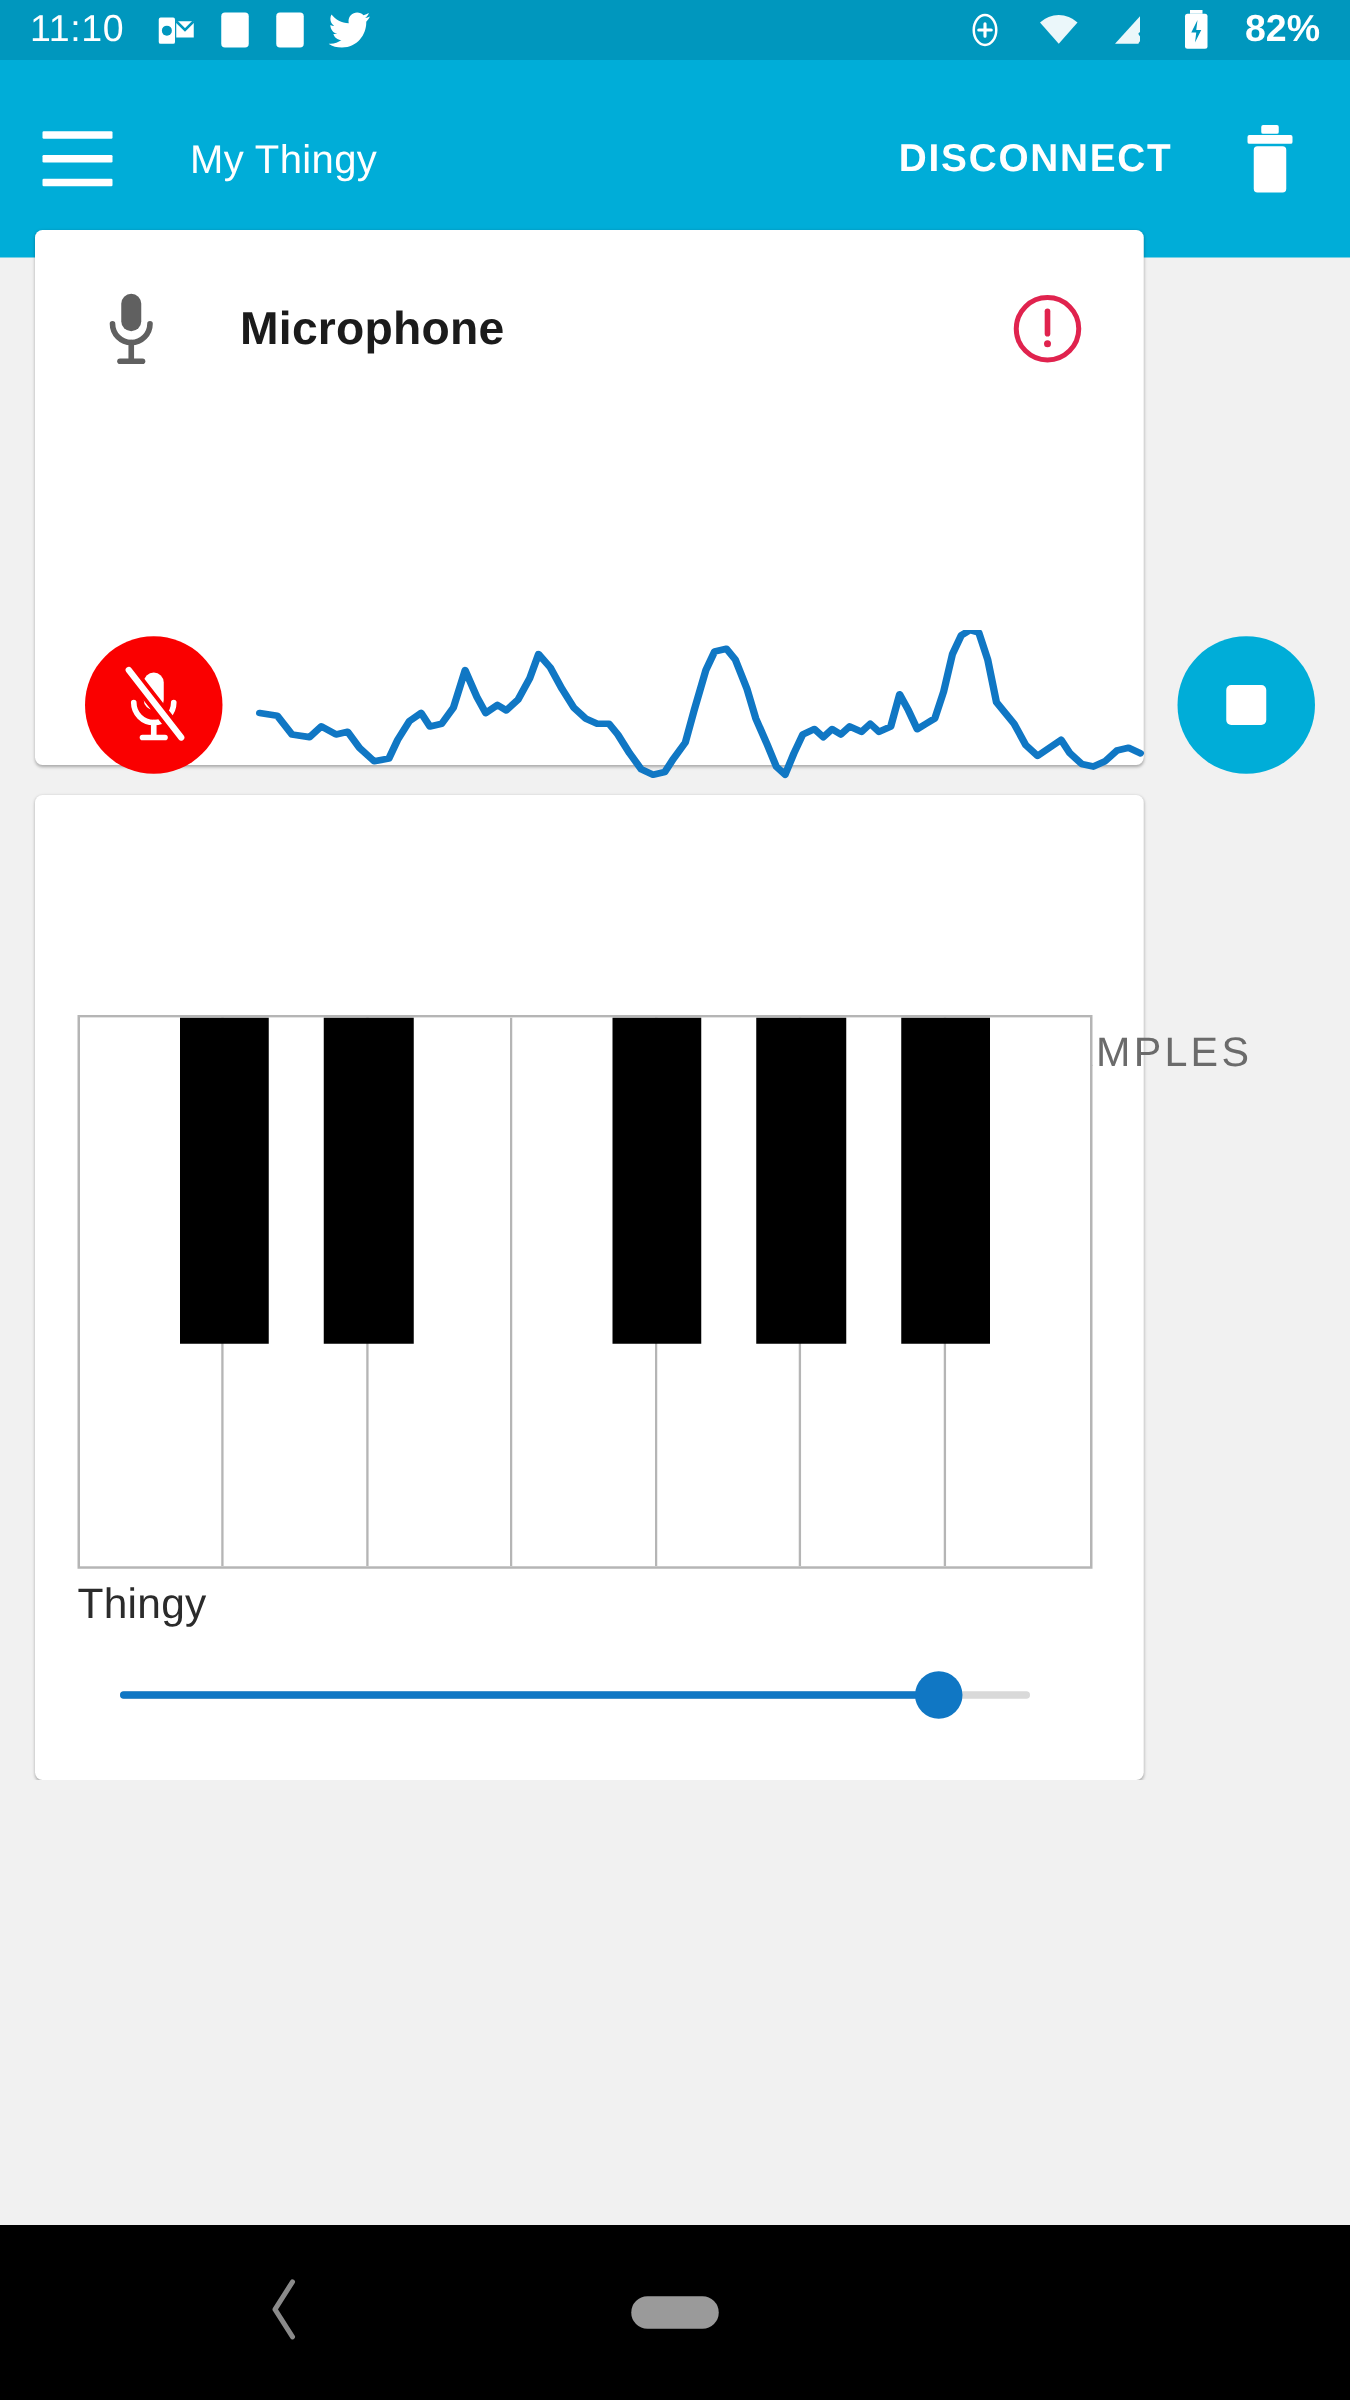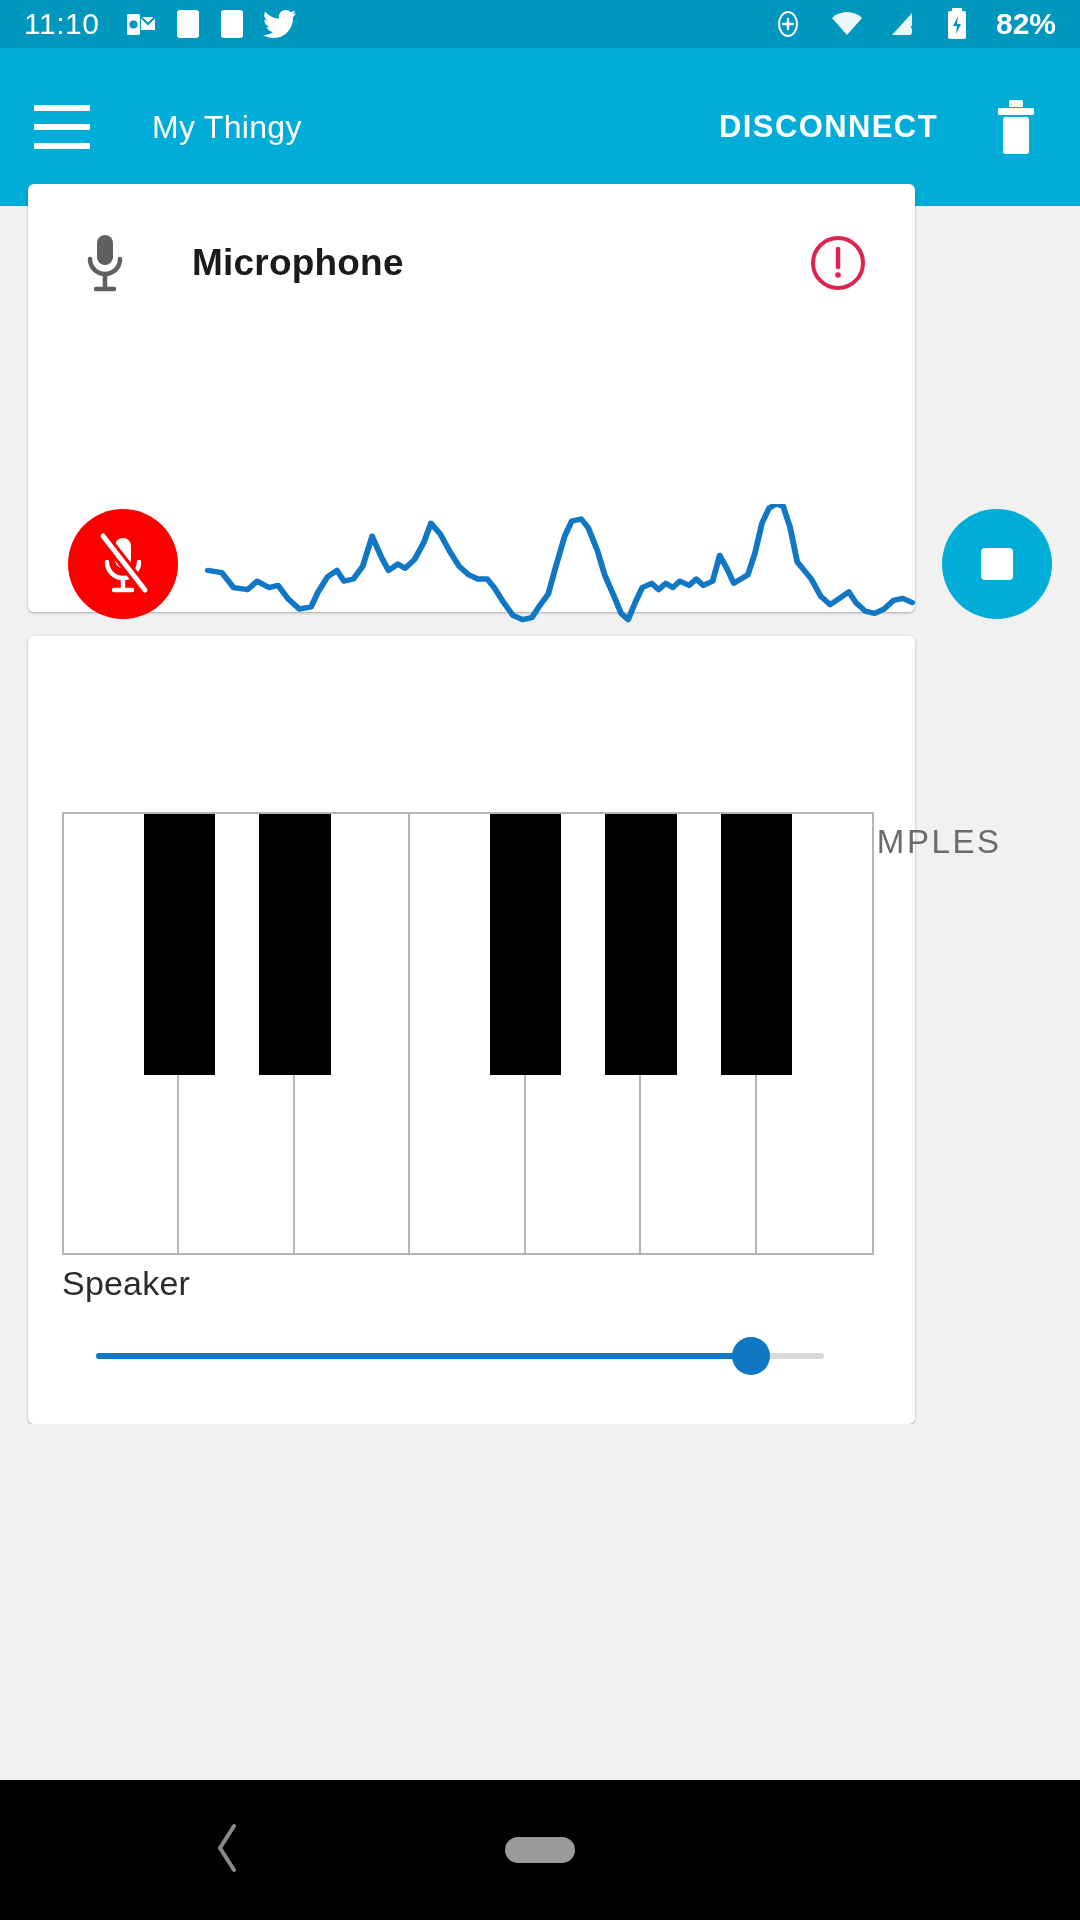--- a/index.html
+++ b/index.html
@@ -256,21 +256,21 @@
         <div class="white-key" style="left: 461.714px; width: 115.429px;"></div>
         <div class="white-key" style="left: 577.143px; width: 115.429px;"></div>
         <div class="white-key last" style="left: 692.571px; width: 115.429px;"></div>
         <div class="black-key" style="left: 79.6457px; width: 71.5657px; height: 261px;"></div>
         <div class="black-key" style="left: 195.074px; width: 71.5657px; height: 261px;"></div>
         <div class="black-key" style="left: 425.931px; width: 71.5657px; height: 261px;"></div>
         <div class="black-key" style="left: 541.36px; width: 71.5657px; height: 261px;"></div>
         <div class="black-key" style="left: 656.789px; width: 71.5657px; height: 261px;"></div>
       </div>
 
-    <div class="volume-label">Speaker</div>
+    <div class="volume-label">Thingy</div>
     <div class="slider-track">
       <div class="slider-fill" id="vol-fill" style="width: 655.2px; background: rgb(16, 119, 196);"></div>
       <div class="slider-thumb" id="vol-thumb" style="left: 655.2px; background: rgb(16, 119, 196);"></div>
     </div>
   </div>
 
   <div class="bottom-strip"></div>
 
   <div class="navbar">
     <div class="nav-back">

